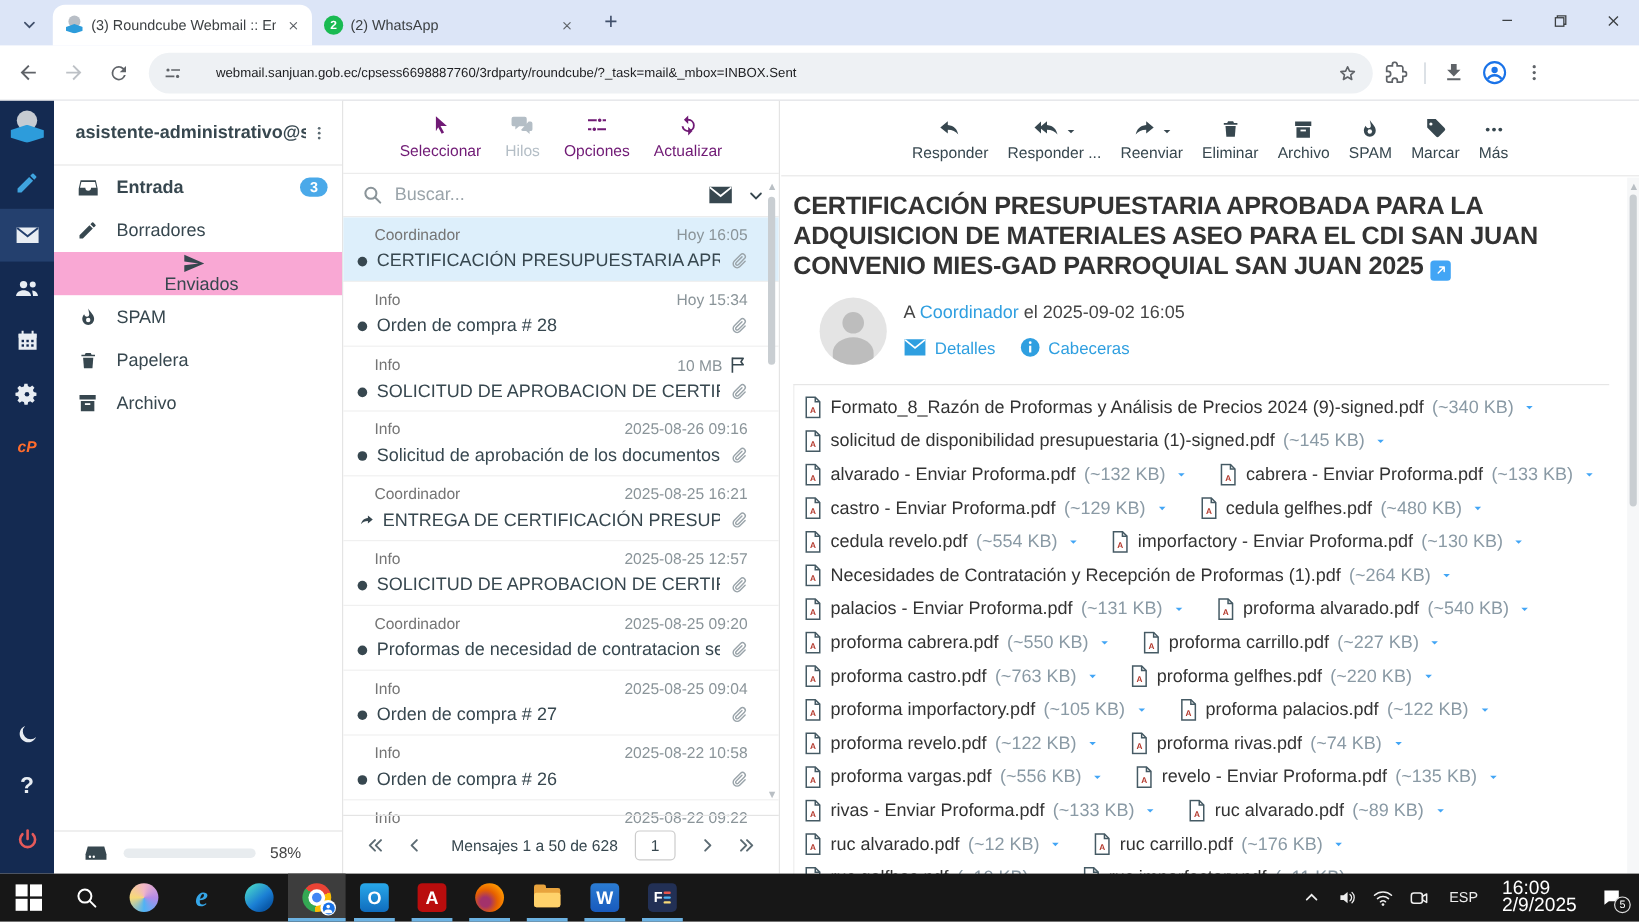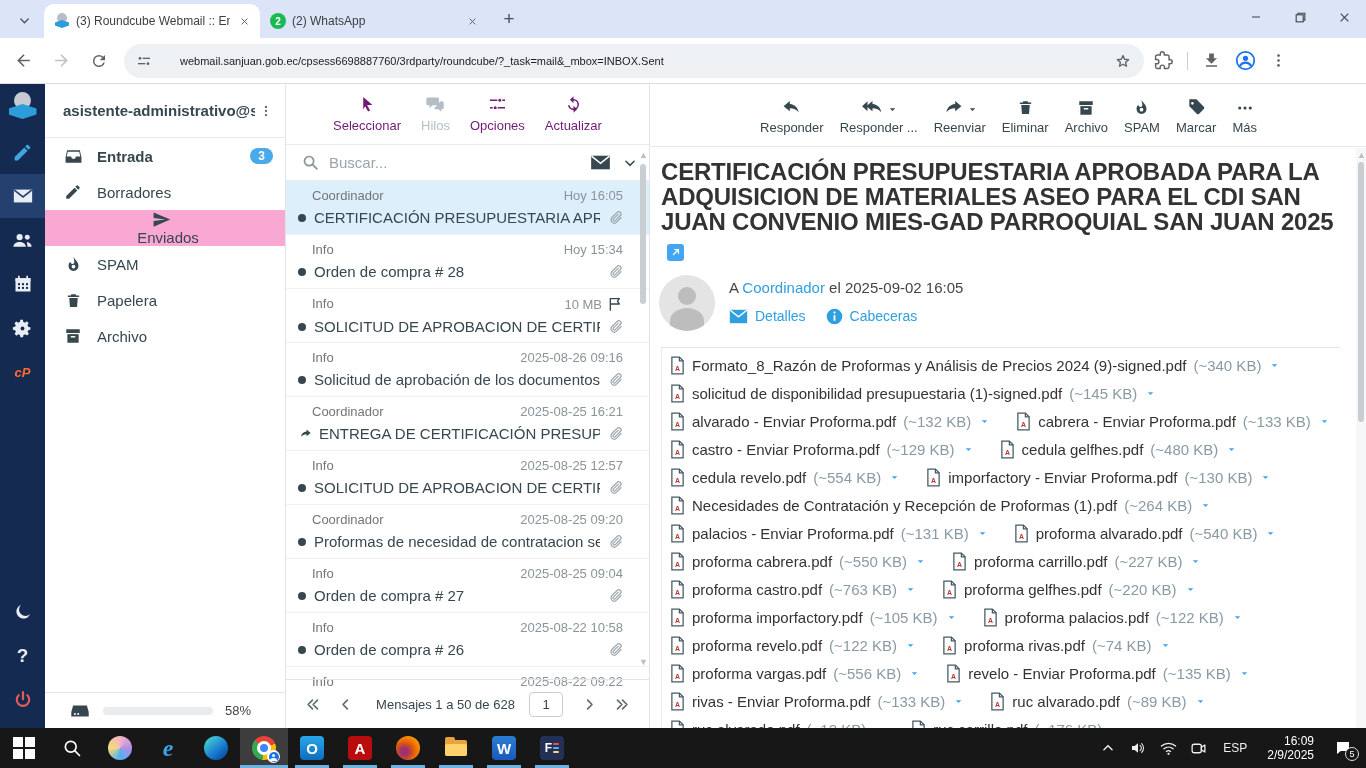--- a/index.html
+++ b/index.html
@@ -91,23 +91,23 @@
   .pager { position:absolute; left:0; bottom:0; width:100%; height:49px; border-top:1px solid #e4e4e4; display:flex; align-items:center; padding:0 10px; color:#5c6b73; }
   .pager .pic { padding:0 9px; color:#5c6b73; }
   .pager .plabel { flex:1; text-align:center; font-size:13px; color:#37474f; }
   .pager .pagebox { width:34px; height:25px; border:1px solid #ccc; border-radius:4px; text-align:center; font-size:13px; color:#37474f; line-height:23px; background:#fff; margin-right:10px; }
 
   .reading { position:absolute; left:651px; top:0; width:715px; height:644px; }
   .rtoolbar { height:63px; border-bottom:1px solid #e8e8e8; display:flex; align-items:flex-start; justify-content:center; gap:16px; padding-top:9px; }
   .rtb { display:flex; flex-direction:column; align-items:center; gap:3px; color:#37474f; font-size:13px; }
   .rtb .ricon { height:24px; display:flex; align-items:flex-end; gap:2px; }
   .rtb .caret { color:#37474f; margin-bottom:2px; }
-  .subject { padding:12px 26px 0 10px; font-size:24px; font-weight:bold; color:#333; line-height:25px; letter-spacing:-0.2px; }
+  .subject { padding:12px 26px 0 10px; font-size:21px; font-weight:bold; color:#333; line-height:25px; letter-spacing:-0.2px; }
   .extlink { display:inline-flex; width:17px; height:17px; background:#42a5f5; border-radius:3px; align-items:center; justify-content:center; vertical-align:-2px; margin-left:6px; color:#fff; }
-  .msgmeta { display:flex; padding:14px 0 0 8px; gap:14px; }
+  .msgmeta { display:flex; padding:14px 0 0 8px; gap:14px;margin-left:24px; }
   .avatar { width:56px; height:56px; border-radius:50%; background:#e4e4e4; position:relative; overflow:hidden; flex:none; }
   .avatar .head { position:absolute; left:19px; top:12px; width:18px; height:18px; border-radius:50%; background:#bdbdbd; }
   .avatar .bodyp { position:absolute; left:11px; top:33px; width:34px; height:26px; border-radius:50% 50% 0 0; background:#bdbdbd; }
   .metatxt { padding-top:4px; font-size:15px; color:#444; }
   .metatxt a { color:#2f9fe0; text-decoration:none; }
   .metalinks { display:flex; gap:20px; margin-top:12px; align-items:center; }
   .metalink { display:flex; align-items:center; gap:7px; color:#2f9fe0; font-size:14px; }
   .metalink .mic { color:#2f9fe0; display:flex; }
   .attachments { margin:16px 0 0 10px; width:680px; border-top:1px solid #e6e6e6; border-left:1px solid #eee; padding:8px 0 0 8px; display:flex; flex-wrap:wrap; column-gap:26px; row-gap:8px; height:412px; overflow:hidden; align-content:flex-start; }
   .att { display:flex; align-items:center; gap:7px; font-size:15px; color:#333; height:20px; white-space:nowrap; }
@@ -145,21 +145,21 @@
   .ic-folder .back { position:absolute; left:1px; top:4px; width:22px; height:16px; background:#e8a33d; border-radius:2px; }
   .ic-folder .tab2 { position:absolute; left:1px; top:1px; width:10px; height:6px; background:#e8a33d; border-radius:2px 2px 0 0; }
   .ic-folder .front { position:absolute; left:1px; top:8px; width:22px; height:12px; background:#ffd26b; border-radius:2px; }
   .ic-word { background:linear-gradient(180deg,#2b7cd3,#185abd); }
   .ic-fapp { background:#223055; font-size:12px; gap:1px; }
   .ic-fapp .dots { display:flex; flex-direction:column; gap:2px; }
   .ic-fapp .dots span { width:6px; height:2px; border-radius:1px; display:block; }
   .tray { margin-left:auto; display:flex; align-items:center; color:#eee; gap:4px; padding-right:6px; }
   .tray .tico { width:26px; display:flex; justify-content:center; color:#eee; }
   .tray .lang { font-size:12px; padding:0 8px; }
-  .clock { text-align:right; font-size:12px; line-height:14px; color:#fff; padding:0 8px; }
+  .clock { font-size:16px; line-height:14px; color:#fff; padding:0 8px; }
   .notif { position:relative; width:34px; display:flex; justify-content:center; color:#fff; }
   .notif .nbadge { position:absolute; right:1px; bottom:-4px; width:14px; height:14px; border-radius:50%; border:1px solid #ddd; background:#171717; color:#fff; font-size:9px; display:flex; align-items:center; justify-content:center; }
 </style>
 </head>
 <body>
 
 <div class="tabstrip">
   <div class="tab-search">
     <svg width="13" height="13" viewBox="0 0 24 24">
         <path d="M5 9l7 7 7-7" fill="none" stroke="currentColor" stroke-width="2.6" stroke-linecap="round"></path>

